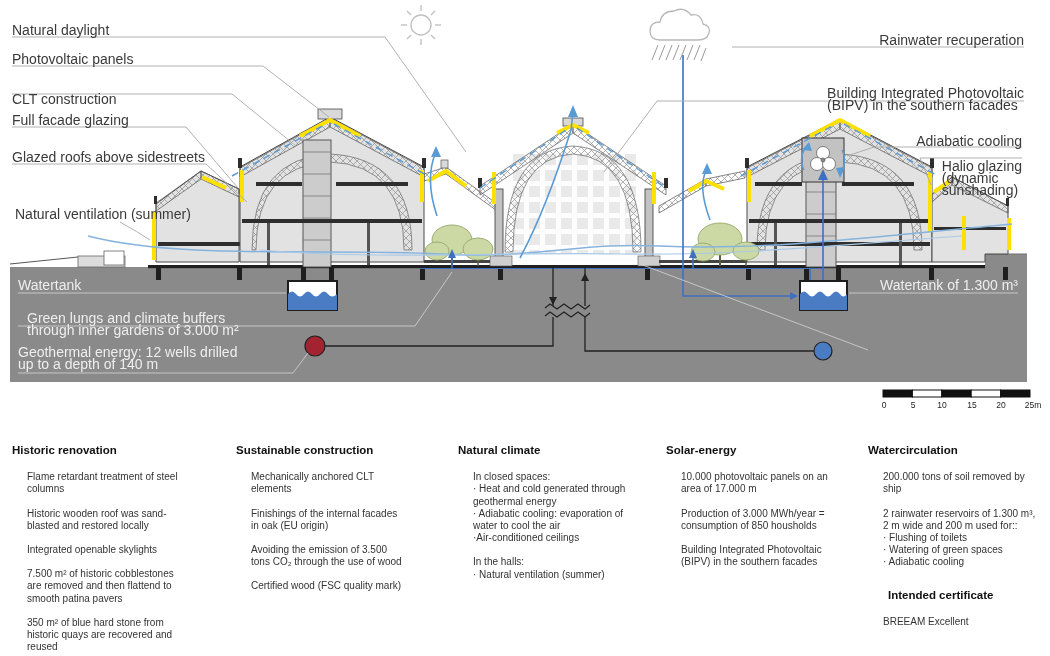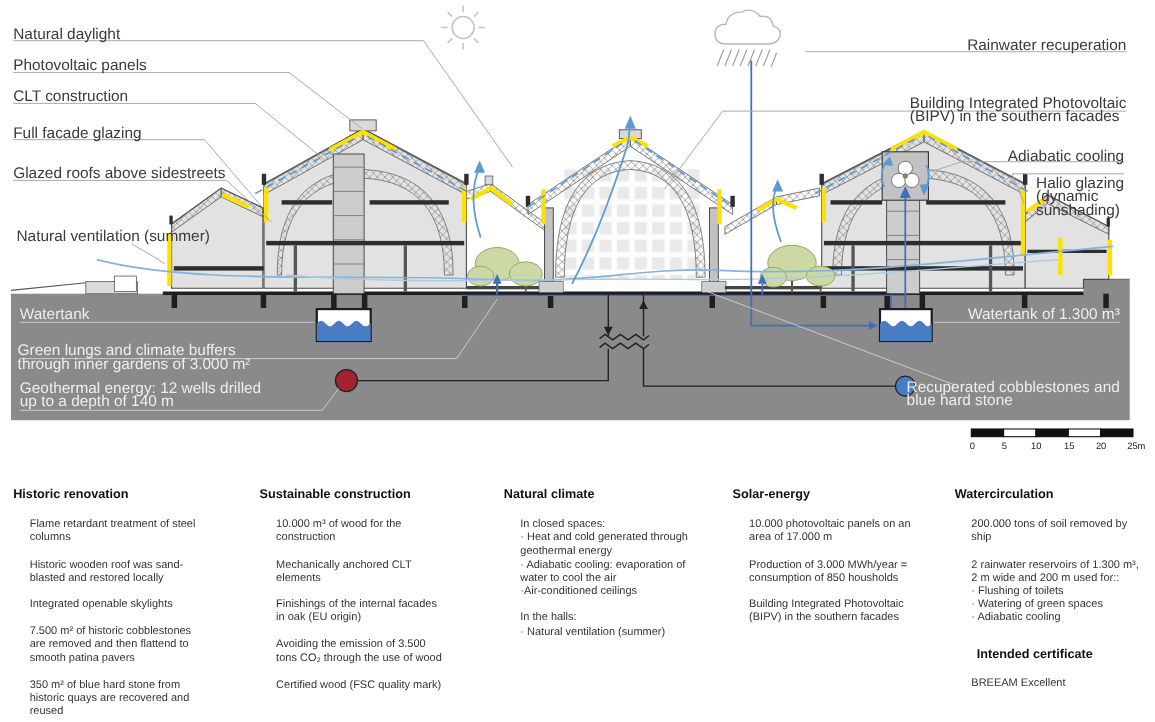--- a/index.html
+++ b/index.html
@@ -294,41 +294,39 @@
     <rect x="883" y="390" width="29.4" height="7" fill="#111"></rect>
     <rect x="912.4" y="390" width="29.4" height="7" fill="#fff"></rect>
     <rect x="941.8" y="390" width="29.4" height="7" fill="#111"></rect>
     <rect x="971.2" y="390" width="29.4" height="7" fill="#fff"></rect>
     <rect x="1000.6" y="390" width="29.4" height="7" fill="#111"></rect>
   </g>
 </svg>
 
 <div class="lbl" style="left:12px;top:24px">Natural daylight</div>
 <div class="lbl" style="left:12px;top:53px">Photovoltaic panels</div>
-<div class="lbl" style="left:12px;top:81px">CLT construction</div>
+<div class="lbl" style="left:12px;top:93px">CLT construction</div>
 <div class="lbl" style="left:12px;top:114px">Full facade glazing</div>
 <div class="lbl" style="left:12px;top:151px">Glazed roofs above sidestreets</div>
 <div class="lbl" style="left:15px;top:208px">Natural ventilation (summer)</div>
 
 <div class="lbl r" style="right:26px;top:34px">Rainwater recuperation</div>
 <div class="lbl r" style="right:26px;top:87px">Building Integrated Photovoltaic
 (BIPV) in the southern facades</div>
 <div class="lbl r" style="right:28px;top:135px">Adiabatic cooling</div>
 <div class="lbl r" style="right:28px;top:160px">Halio glazing
 (dynamic
 sunshading)</div>
 
 <div class="lbl glbl" style="left:18px;top:279px">Watertank</div>
-<div class="lbl glbl" style="left:16px;top:313px;line-height:11.5px">Green lungs and climate buffers
+<div class="lbl glbl" style="left:27px;top:313px;line-height:11.5px">Green lungs and climate buffers
 through inner gardens of 3.000 m²</div>
 <div class="lbl glbl" style="left:18px;top:347px;line-height:11.5px">Geothermal energy: 12 wells drilled
 up to a depth of 140 m</div>
 <div class="lbl glbl r" style="right:32px;top:279px">Watertank of 1.300 m³</div>
-<div class="lbl glbl r" style="right:32px;top:346px;line-height:11.5px">Recuperated cobblestones and
-blue hard stone</div>
 
 <span class="tick" style="left:884px;top:400px">0</span>
 <span class="tick" style="left:913px;top:400px">5</span>
 <span class="tick" style="left:942px;top:400px">10</span>
 <span class="tick" style="left:972px;top:400px">15</span>
 <span class="tick" style="left:1001px;top:400px">20</span>
 <span class="tick" style="left:1033px;top:400px">25m</span>
 
 <div class="col" style="left:12px;width:205px">
   <h3>Historic renovation</h3>
@@ -340,22 +338,20 @@
   <p>7.500 m² of historic cobblestones
 are removed and then flattend to
 smooth patina pavers</p>
   <p>350 m² of blue hard stone from
 historic quays are recovered and
 reused</p>
 </div>
 
 <div class="col" style="left:236px;width:205px">
   <h3>Sustainable construction</h3>
-  <p>10.000 m³ of wood for the
-construction</p>
   <p>Mechanically anchored CLT
 elements</p>
   <p>Finishings of the internal facades
 in oak (EU origin)</p>
   <p>Avoiding the emission of 3.500
 tons CO₂ through the use of wood</p>
   <p>Certified wood (FSC quality mark)</p>
 </div>
 
 <div class="col" style="left:458px;width:200px">

